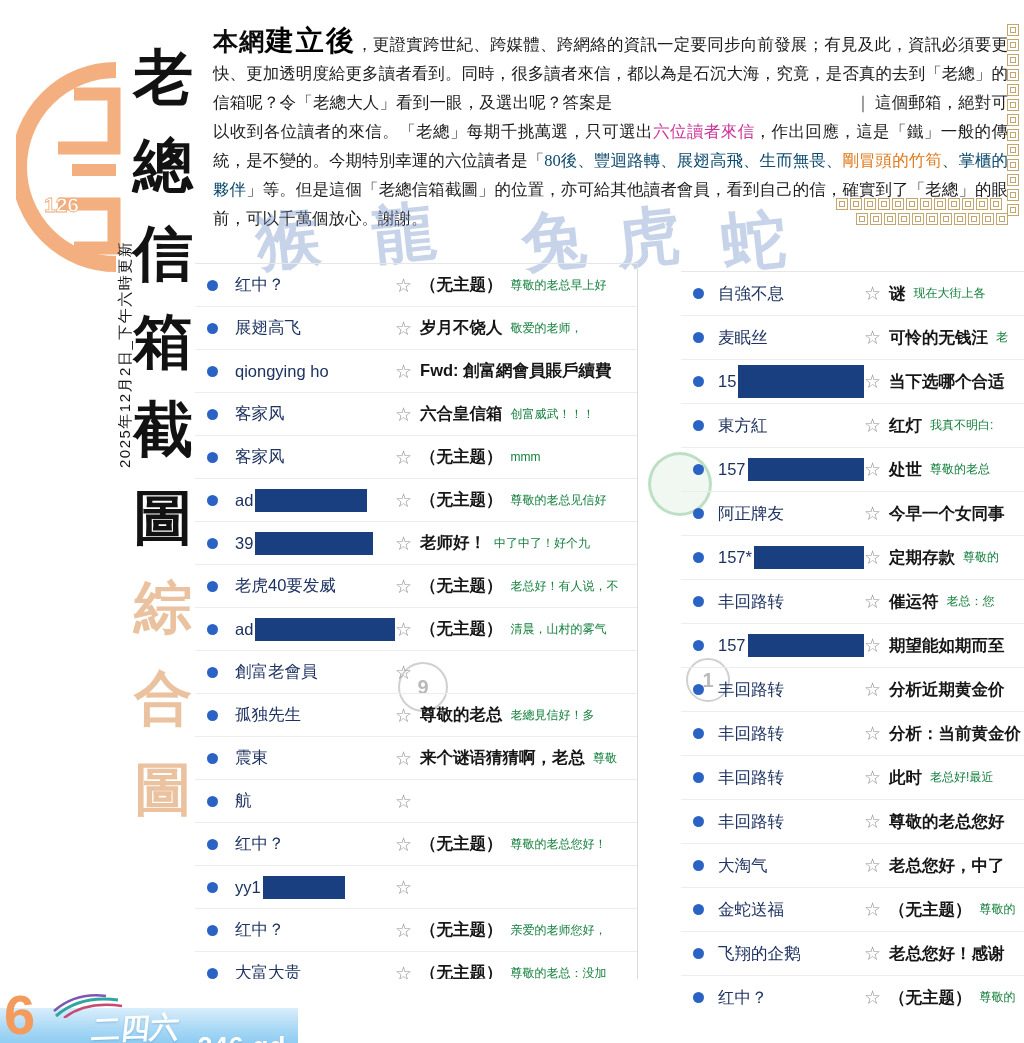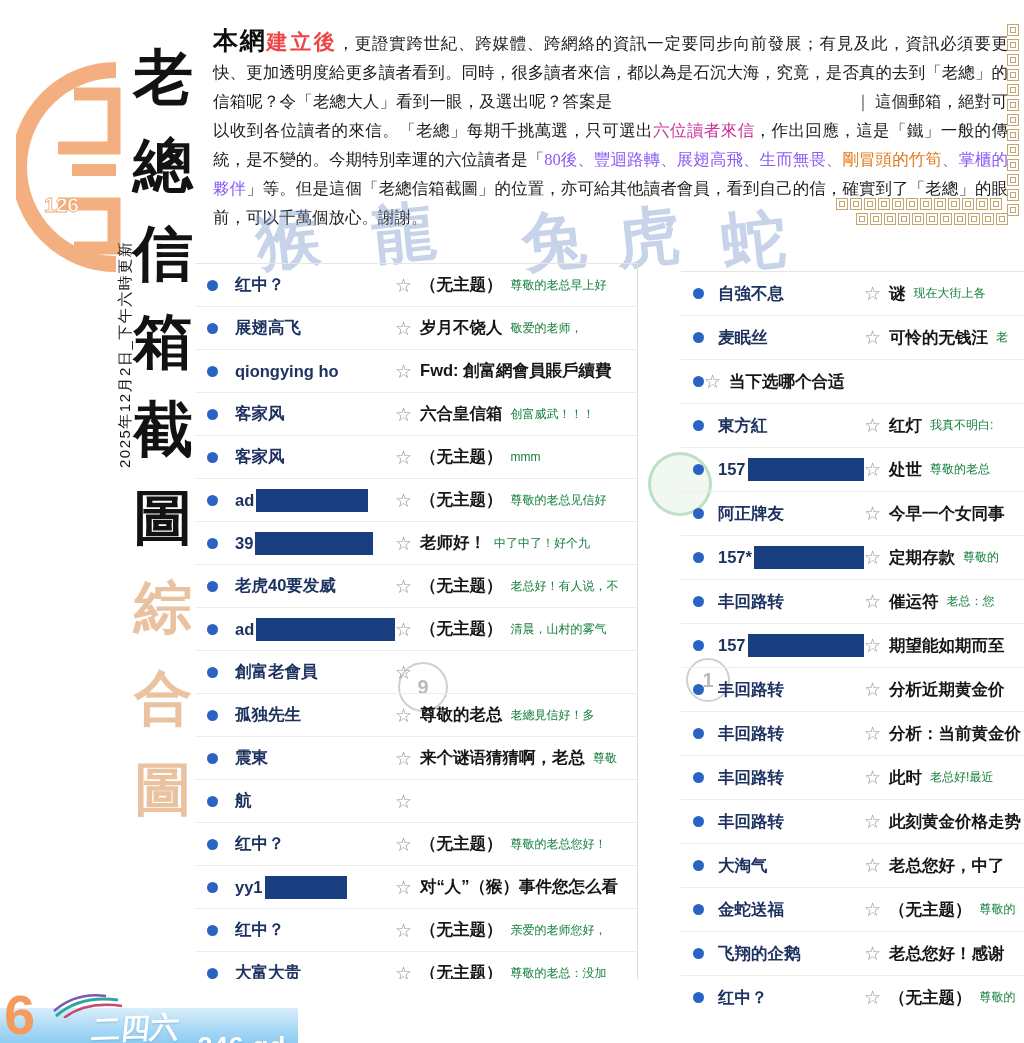--- a/index.html
+++ b/index.html
@@ -3,25 +3,25 @@
 <meta charset="utf-8">
 <style>
   html,body{margin:0;padding:0;width:1024px;height:1043px;overflow:hidden;background:#fff;
     font-family:"Liberation Sans",sans-serif;}
   #stage{position:relative;width:1024px;height:1043px;background:#fff;overflow:hidden;}
 
   
   #intro{position:absolute;left:213px;top:26px;width:795px;font-family:"Liberation Serif",serif;
     font-size:16.5px;line-height:29px;color:#1c1c1c;text-align:justify;}
   .lead-bold{font-size:25px;font-weight:700;color:#0d0d0d;letter-spacing:1px;margin-top:9px;}
-  .lead-ghost{font-size:21px;font-weight:700;color:#ef4444;letter-spacing:2px;}
+  .lead-ghost{font-size:28px;font-weight:700;color:#000000;letter-spacing:2px;}
   .blank-redact{display:inline-block;width:238px;height:1em;}
   .bar{color:#444;padding:0 4px;}
   .magenta{color:#cc3399;}
-  .lucky-red{color:#8b5cf6;}
+  .lucky-red{color:#0c4a6e;}
   .lucky-orange{color:#e07818;}
 
   
   #site-logo{position:absolute;left:16px;top:52px;opacity:.85;}
   #v-title{position:absolute;left:126px;top:34px;width:74px;text-align:center;
     font-family:"Liberation Serif",serif;font-weight:700;}
   #v-title .tchar{display:block;font-size:60px;line-height:88px;color:#121212;}
   #v-title .schar{display:block;font-size:58px;line-height:91px;color:#eac2a0;}
   #date-note{position:absolute;left:116px;top:468px;width:238px;transform:rotate(-90deg);
     transform-origin:0 0;font-size:15px;color:#151515;letter-spacing:1.5px;white-space:nowrap;}
@@ -44,21 +44,21 @@
 
   
   .mail-col{position:absolute;background:transparent;border-top:1px solid #e6e6e6;overflow:hidden;}
   #col-left{left:195px;top:263px;width:442px;height:715px;border-right:1px solid #dcdcdc;}
   #col-right{left:681px;top:255px;width:379px;height:747px;margin-top:16px;}
   .row{position:relative;display:flex;align-items:center;border-bottom:1px solid #ededed;
     height:42px;overflow:hidden;white-space:nowrap;}
   #col-right .row{height:43px;}
   .dot{width:11px;height:11px;border-radius:50%;background:#2a63c4;margin-left:12px;flex:none;}
   .sender{margin-left:17px;width:160px;flex:none;display:flex;align-items:center;
-    font-weight:700;font-size:16.5px;color:#1d3260;overflow:hidden;}
+    font-weight:400;font-size:16.5px;color:#1d3260;overflow:hidden;}
   #col-right .sender{width:146px;margin-left:14px;}
   .redact{display:inline-block;height:23px;background:#1a3f80;margin-left:2px;flex:none;}
   .redact.tall{height:33px;}
   .star{color:#8f8f8f;font-size:19px;margin-right:8px;flex:none;}
   .subject{font-weight:700;font-size:16.5px;color:#161616;flex:none;}
   .preview{color:#15803d;font-size:12px;margin-left:8px;flex:none;}
 
   
   #footer-banner{position:absolute;left:0;top:1008px;width:298px;height:35px;
     background:linear-gradient(180deg,#d9eefb 0%,#a8d8f5 60%,#8fccf2 100%);}
@@ -249,21 +249,20 @@
         <span class="dot"></span>
         <span class="sender">红中？</span>
         <span class="star">☆</span>
         <span class="subject">（无主题）</span>
         <span class="preview">尊敬的老总您好！</span>
       </div>
       <div class="row">
         <span class="dot"></span>
         <span class="sender">yy1<span class="redact" style="width: 82px;"></span></span>
         <span class="star">☆</span>
-        <span class="subject">对“人”（猴）事件您怎么看</span>
       </div>
       <div class="row">
         <span class="dot"></span>
         <span class="sender">红中？</span>
         <span class="star">☆</span>
         <span class="subject">（无主题）</span>
         <span class="preview">亲爱的老师您好，</span>
       </div>
       <div class="row">
         <span class="dot"></span>
@@ -283,20 +282,21 @@
       </div>
       <div class="row">
         <span class="dot"></span>
         <span class="sender">麦眠丝</span>
         <span class="star">☆</span>
         <span class="subject">可怜的无钱汪</span>
         <span class="preview">老</span>
       </div>
       <div class="row">
         <span class="dot"></span>
+        <span class="sender">15<span class="redact tall" style="width: 150px;"></span></span>
         <span class="star">☆</span>
         <span class="subject">当下选哪个合适</span>
       </div>
       <div class="row">
         <span class="dot"></span>
         <span class="sender">東方紅</span>
         <span class="star">☆</span>
         <span class="subject">红灯</span>
         <span class="preview">我真不明白:</span>
       </div>
@@ -349,21 +349,21 @@
         <span class="dot"></span>
         <span class="sender">丰回路转</span>
         <span class="star">☆</span>
         <span class="subject">此时</span>
         <span class="preview">老总好!最近</span>
       </div>
       <div class="row">
         <span class="dot"></span>
         <span class="sender">丰回路转</span>
         <span class="star">☆</span>
-        <span class="subject">此刻黄金价格走势</span>
+        <span class="subject">尊敬的老总您好</span>
       </div>
       <div class="row">
         <span class="dot"></span>
         <span class="sender">大淘气</span>
         <span class="star">☆</span>
         <span class="subject">老总您好，中了</span>
       </div>
       <div class="row">
         <span class="dot"></span>
         <span class="sender">金蛇送福</span>

